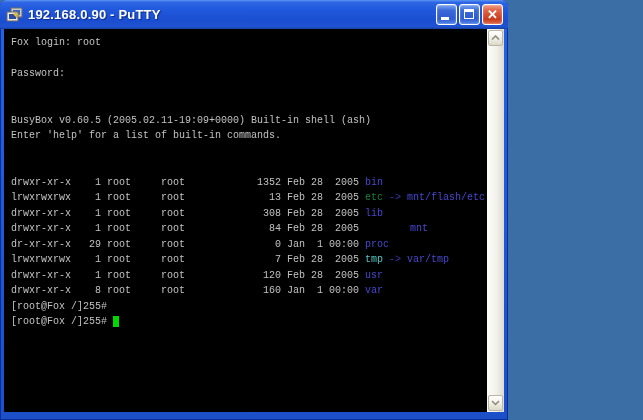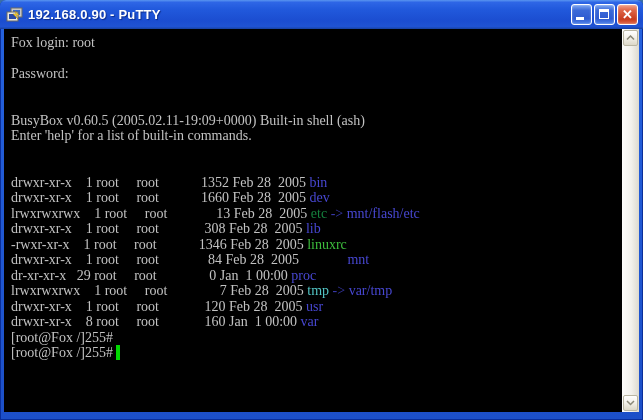--- a/index.html
+++ b/index.html
@@ -1,17 +1,17 @@
 <!DOCTYPE html>
 <html><head>
 <meta charset="utf-8">
 <style>
   html,body{margin:0;padding:0;background:#3A6EA5;}
   .window{
-    position:relative;width:643px;height:420px;box-sizing:border-box;
+    position:relative;width:508px;height:420px;box-sizing:border-box;
     border-radius:6px 6px 0 0;overflow:hidden;
     background:linear-gradient(180deg,#2663E0,#1C4FC8);
     box-shadow:inset 0 0 0 1px #0A2E99;
     font-family:"Liberation Sans",sans-serif;
   }
   .titlebar{
     height:29px;display:flex;align-items:center;
     background:linear-gradient(180deg,#5A96F0 0%,#2E66E6 8%,#2159DC 32%,#1B4DD0 72%,#2053D2 92%,#16409E 100%);
     padding:0 5px 0 6px;
   }
@@ -33,22 +33,22 @@
   }
   .glyph-min{position:absolute;left:4px;bottom:4px;width:8px;height:3px;background:#FFFFFF;}
   .glyph-max{position:absolute;left:4px;top:4px;width:10px;height:10px;box-sizing:border-box;
     border:1px solid #FFFFFF;border-top:3px solid #FFFFFF;}
   .glyph-close{position:absolute;inset:0;color:#FFFFFF;font-size:13px;font-weight:bold;
     display:flex;align-items:center;justify-content:center;line-height:1;}
   .body{display:flex;height:387px;padding:0 4px 4px 4px;box-sizing:border-box;}
   .terminal{
     flex:1;background:#000000;overflow:hidden;
     padding:6px 0 0 7px;box-sizing:border-box;
-    font-family:Liberation Serif, serif;
-    font-size:14px;
+    font-family:Liberation Mono, monospace;
+    font-size:10px;
   }
   .tline{height:15.5px;line-height:15.5px;white-space:pre;color:#C2C2C2;}
   .scrollbar{
     width:17px;display:flex;flex-direction:column;justify-content:space-between;
     background:linear-gradient(90deg,#FDFDFB 0%,#F2F1EC 55%,#DDDACF 100%);
   }
   .sb-btn{
     height:16px;display:flex;align-items:center;justify-content:center;
     background:linear-gradient(180deg,#FFFFFF 0%,#F2F0E8 50%,#DCD8C8 100%);
     border:1px solid #B9B6A3;border-radius:2px;box-sizing:border-box;margin:1px;
@@ -86,24 +86,22 @@
         <div class="tline"><span style="color: rgb(194, 194, 194);">Fox login: root</span></div>
         <div class="tline"></div>
         <div class="tline"><span style="color: rgb(194, 194, 194);">Password:</span></div>
         <div class="tline"></div>
         <div class="tline"></div>
         <div class="tline"><span style="color: rgb(194, 194, 194);">BusyBox v0.60.5 (2005.02.11-19:09+0000) Built-in shell (ash)</span></div>
         <div class="tline"><span style="color: rgb(194, 194, 194);">Enter 'help' for a list of built-in commands.</span></div>
         <div class="tline"></div>
         <div class="tline"></div>
         <div class="tline"><span style="color: rgb(194, 194, 194);">drwxr-xr-x    1 root     root            1352 Feb 28  2005 </span><span style="color: rgb(71, 71, 209);">bin</span></div>
-        <div class="tline"><span style="color: rgb(194, 194, 194);">drwxr-xr-x    1 root     root            1660 Feb 28  2005 </span><span style="color: rgb(71, 71, 209);">dev</span></div>
         <div class="tline"><span style="color: rgb(194, 194, 194);">lrwxrwxrwx    1 root     root              13 Feb 28  2005 </span><span style="color: #15803d;">etc</span><span style="color: rgb(57, 57, 174);"> -&gt; </span><span style="color: rgb(71, 71, 209);">mnt/flash/etc</span></div>
         <div class="tline"><span style="color: rgb(194, 194, 194);">drwxr-xr-x    1 root     root             308 Feb 28  2005 </span><span style="color: rgb(71, 71, 209);">lib</span></div>
-        <div class="tline"><span style="color: rgb(194, 194, 194);">-rwxr-xr-x    1 root     root            1346 Feb 28  2005 </span><span style="color: rgb(61, 190, 61);">linuxrc</span></div>
         <div class="tline"><span style="color: rgb(194, 194, 194);">drwxr-xr-x    1 root     root              84 Feb 28  2005 </span><span style="color: rgb(71, 71, 209); padding-left: 45px;">mnt</span></div>
         <div class="tline"><span style="color: rgb(194, 194, 194);">dr-xr-xr-x   29 root     root               0 Jan  1 00:00 </span><span style="color: rgb(71, 71, 209);">proc</span></div>
         <div class="tline"><span style="color: rgb(194, 194, 194);">lrwxrwxrwx    1 root     root               7 Feb 28  2005 </span><span style="color: rgb(83, 198, 198);">tmp</span><span style="color: rgb(57, 57, 174);"> -&gt; </span><span style="color: rgb(71, 71, 209); margin-top: 24px;">var/tmp</span></div>
         <div class="tline"><span style="color: rgb(194, 194, 194);">drwxr-xr-x    1 root     root             120 Feb 28  2005 </span><span style="color: rgb(71, 71, 209);">usr</span></div>
         <div class="tline"><span style="color: rgb(194, 194, 194);">drwxr-xr-x    8 root     root             160 Jan  1 00:00 </span><span style="color: rgb(71, 71, 209);">var</span></div>
         <div class="tline"><span style="color: rgb(194, 194, 194);">[root@Fox /]255#</span></div>
         <div class="tline"><span style="color: rgb(194, 194, 194);">[root@Fox /]255# </span><span style="background: rgb(0, 216, 0);"> </span></div>
       </div>
     <div class="scrollbar">
       <div class="sb-btn">

